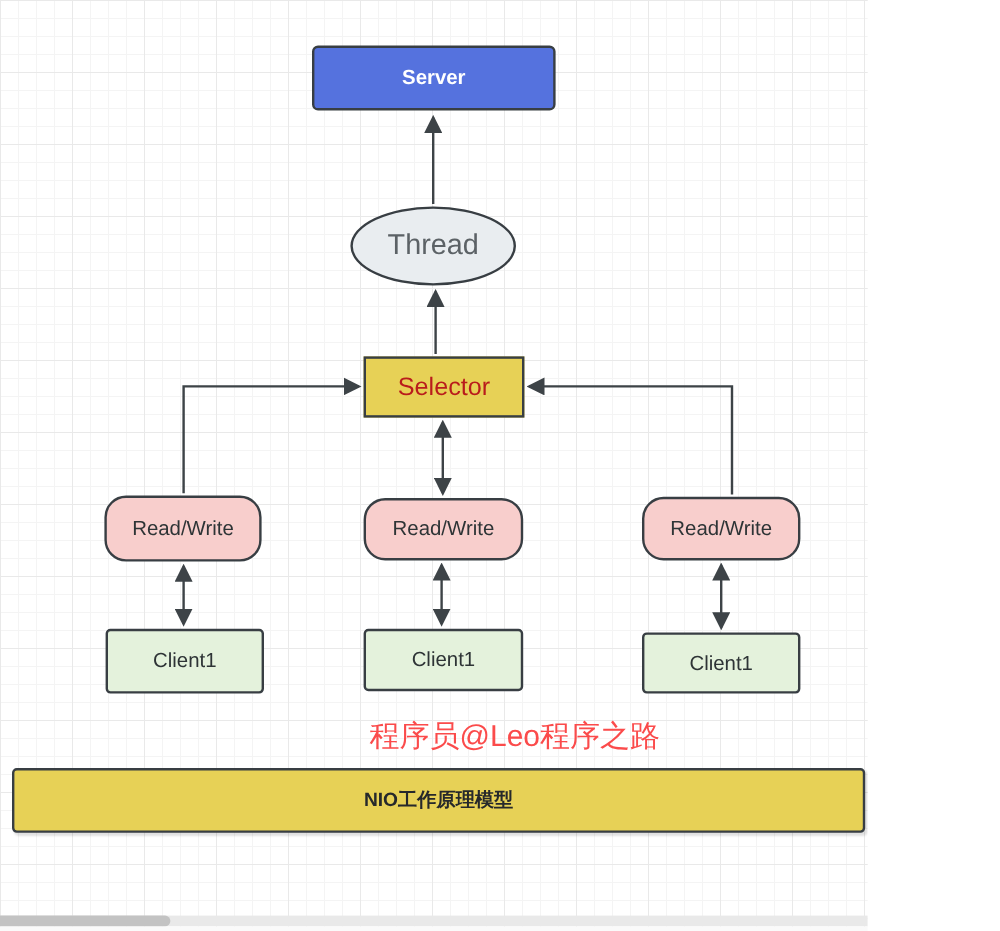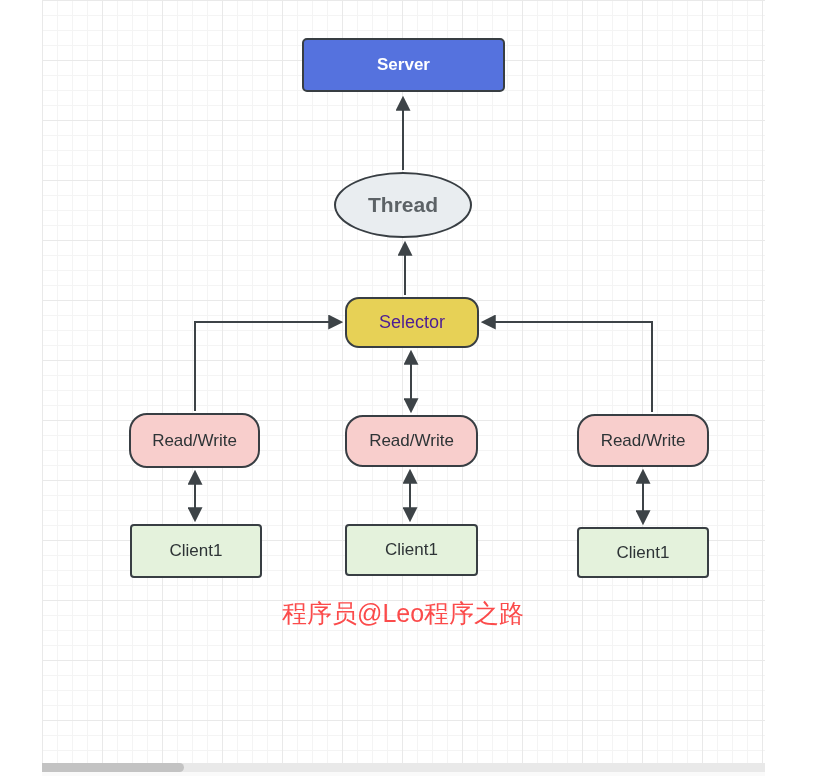--- a/index.html
+++ b/index.html
@@ -12,21 +12,20 @@
     width: 723px;
     height: 776px;
     overflow: hidden;
     background-color: #ffffff;
     background-image:
       linear-gradient(var(--grid-major, #e9e9e9) 1px, transparent 1px),
       linear-gradient(90deg, var(--grid-major, #e9e9e9) 1px, transparent 1px),
       linear-gradient(var(--grid-minor, #f4f4f4) 1px, transparent 1px),
       linear-gradient(90deg, var(--grid-minor, #f4f4f4) 1px, transparent 1px);
     background-size: 60px 60px, 60px 60px, 15px 15px, 15px 15px;
-    margin-left: 42px;
   }
   .node {
     position: absolute;
     display: flex;
     align-items: center;
     justify-content: center;
     box-sizing: border-box;
     border: 2px solid var(--node-border, #383E43);
     color: #2E3436;
     font-size: 17px;
@@ -38,48 +37,47 @@
     border-radius: 5px;
     color: #ffffff;
     font-weight: bold;
     font-size: 17px;
   }
   .thread {
     left: 292px; top: 172px; width: 138px; height: 66px;
     background: var(--thread-fill, #E9EDF0);
     border-radius: 50%;
     color: #5C6266;
-    font-size: 21px;
-    font-weight: bold;
+    font-size: 24px;
   }
   .selector {
     left: 303px; top: 297px; width: 134px; height: 51px;
     background: var(--selector-fill, #E7D156);
-    border-radius: 14px;
-    font-size: 18px;
-    color: #4c1d95;
+    border-radius: 0;
+    font-size: 21px;
+    color: #b91c1c;
   }
   .readwrite {
     background: var(--read-write-fill, #F8CECC);
     border-radius: 18px;
   }
   .rw-left  { left: 87px;  top: 413px; width: 131px; height: 55px; }
   .rw-mid   { left: 303px; top: 415px; width: 133px; height: 52px; }
   .rw-right { left: 535px; top: 414px; width: 132px; height: 53px; }
   .client {
     background: var(--client-fill, #E4F2DC);
     border-radius: 4px;
   }
   .cl-left  { left: 88px;  top: 524px; width: 132px; height: 54px; }
   .cl-mid   { left: 303px; top: 524px; width: 133px; height: 52px; }
   .cl-right { left: 535px; top: 527px; width: 132px; height: 51px; }
   .watermark {
     position: absolute;
     left: 240px; top: 597px; width: 310px;
-    text-align: left;
+    text-align: right;
     color: var(--watermark-color, #FB4B4B);
     font-size: 25px;
   }
   .banner {
     position: absolute;
     left: 10px; top: 640px; width: 711px; height: 54px;
     box-sizing: border-box;
     display: flex;
     align-items: center;
     justify-content: center;
@@ -149,19 +147,20 @@
   <div class="node readwrite rw-left">Read/Write</div>
   <div class="node readwrite rw-mid">Read/Write</div>
   <div class="node readwrite rw-right">Read/Write</div>
 
   <div class="node client cl-left">Client1</div>
   <div class="node client cl-mid">Client1</div>
   <div class="node client cl-right">Client1</div>
 
   <div class="watermark">程序员@Leo程序之路</div>
 
+  <div class="banner">NIO工作原理模型</div>
 
   <div class="hscrollbar-track">
     <div class="hscrollbar-thumb"></div>
   </div>
   <div class="bottom-strip"></div>
 
 </div>
 
 </body></html>

